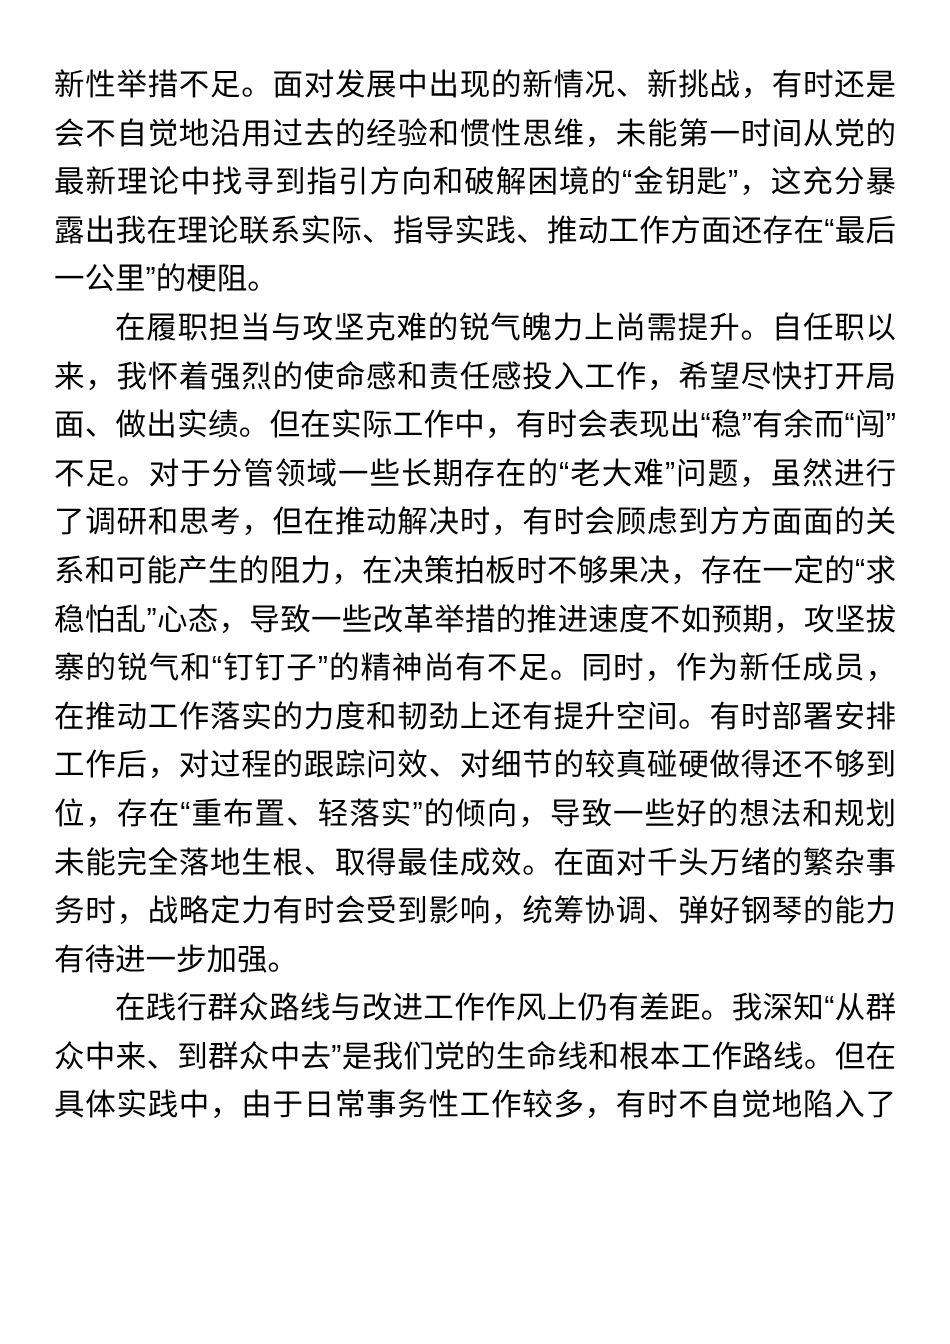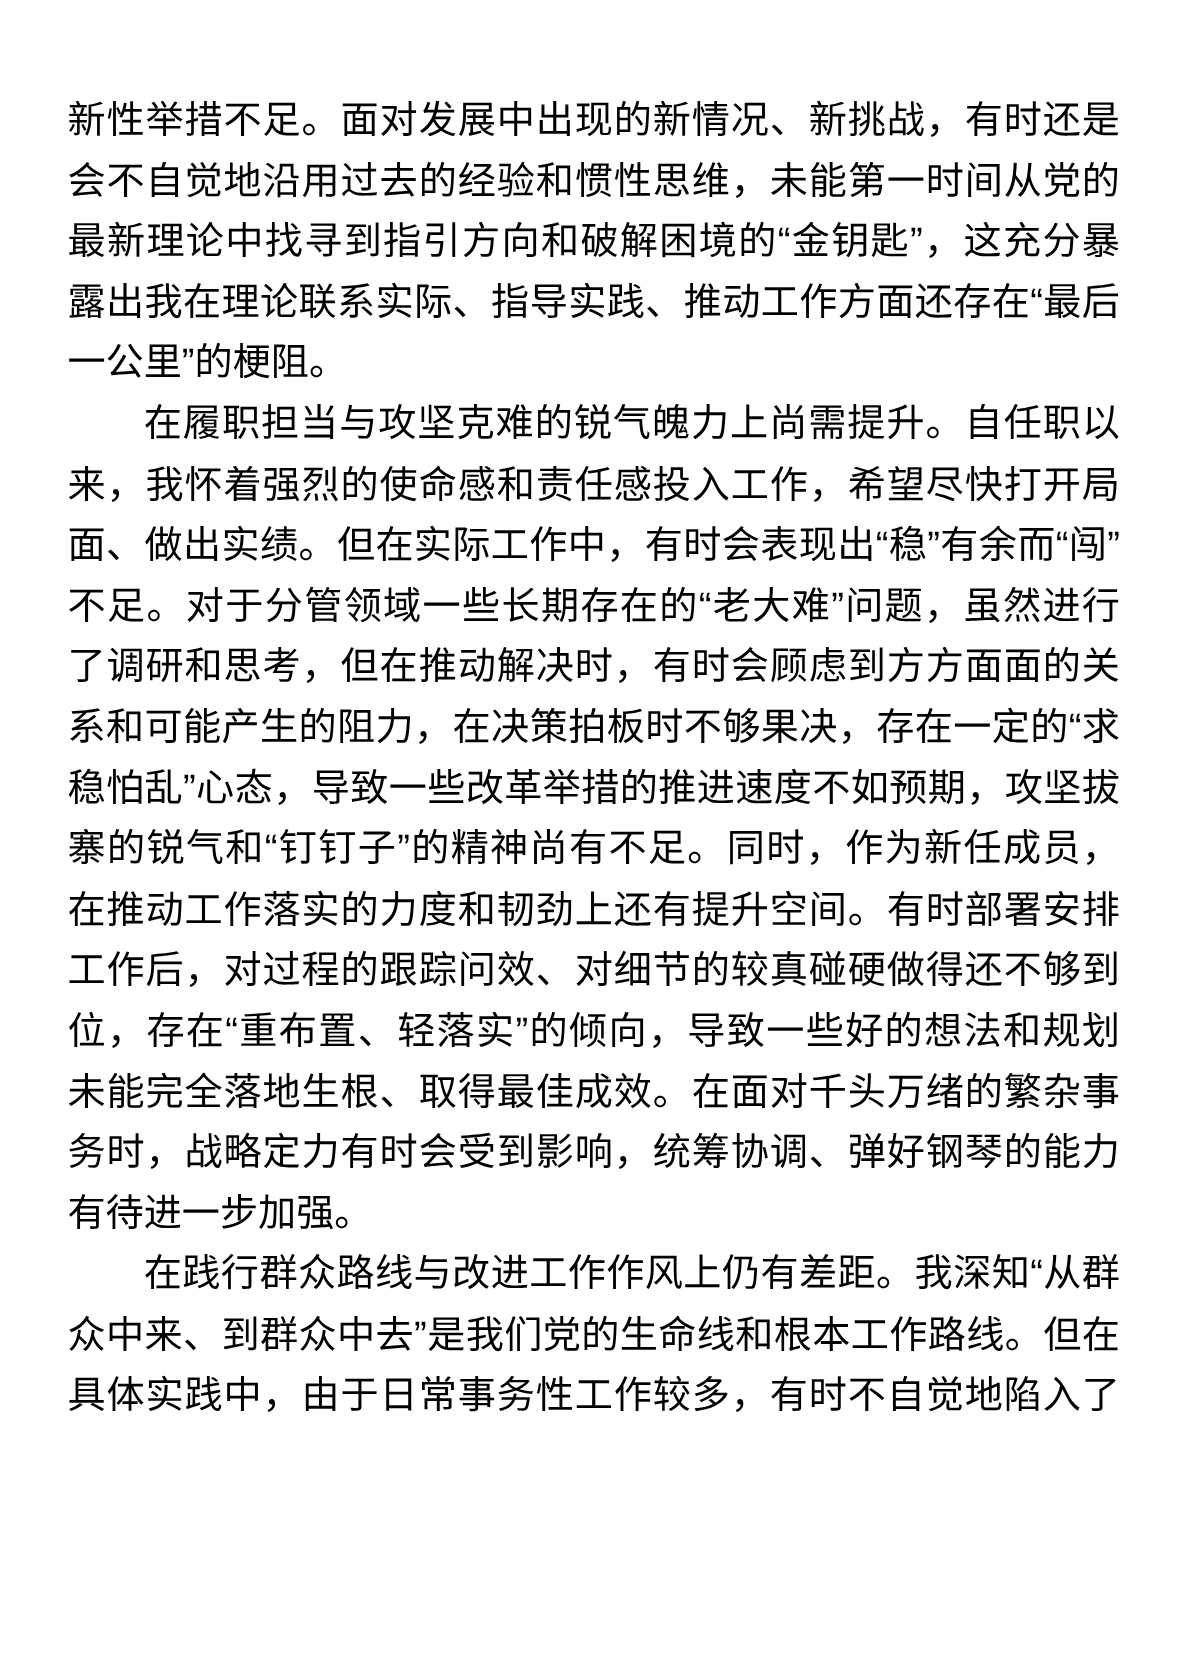--- a/index.html
+++ b/index.html
@@ -6,21 +6,21 @@
     margin: 0;
     padding: 0;
     background: #ffffff;
   }
 
   .page {
     position: relative;
     width: 950px;
     height: 1116px;
     background: #ffffff;
-    margin: 16px auto;
+    margin: 4px auto;
     overflow: hidden;
     box-sizing: border-box;
   }
 
   .doc-body {
     position: absolute;
     left: 54px;
     top: 56px;
     width: 842px;
   }

